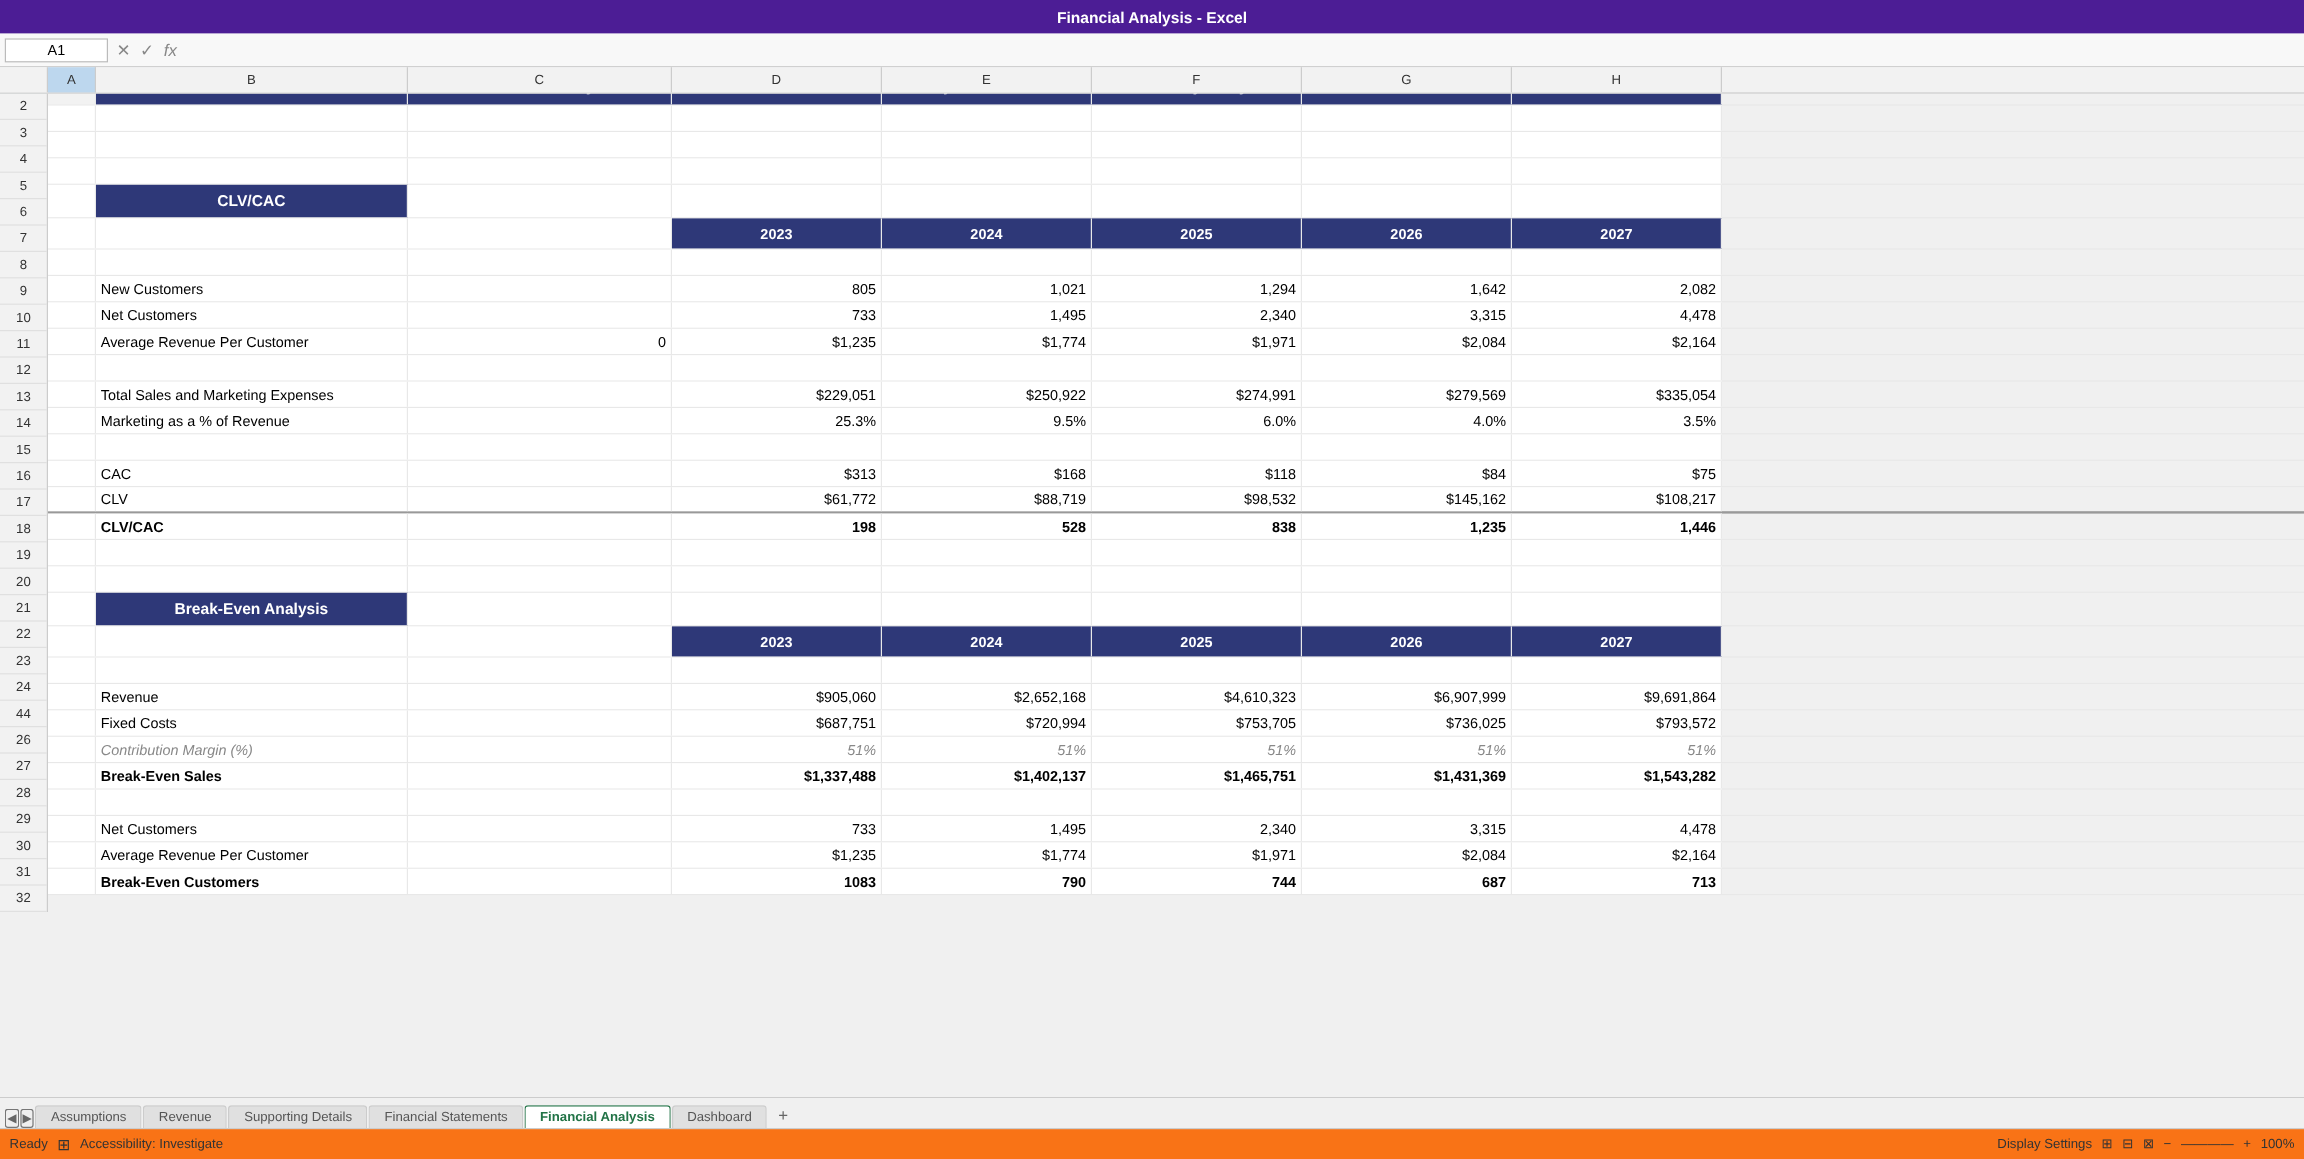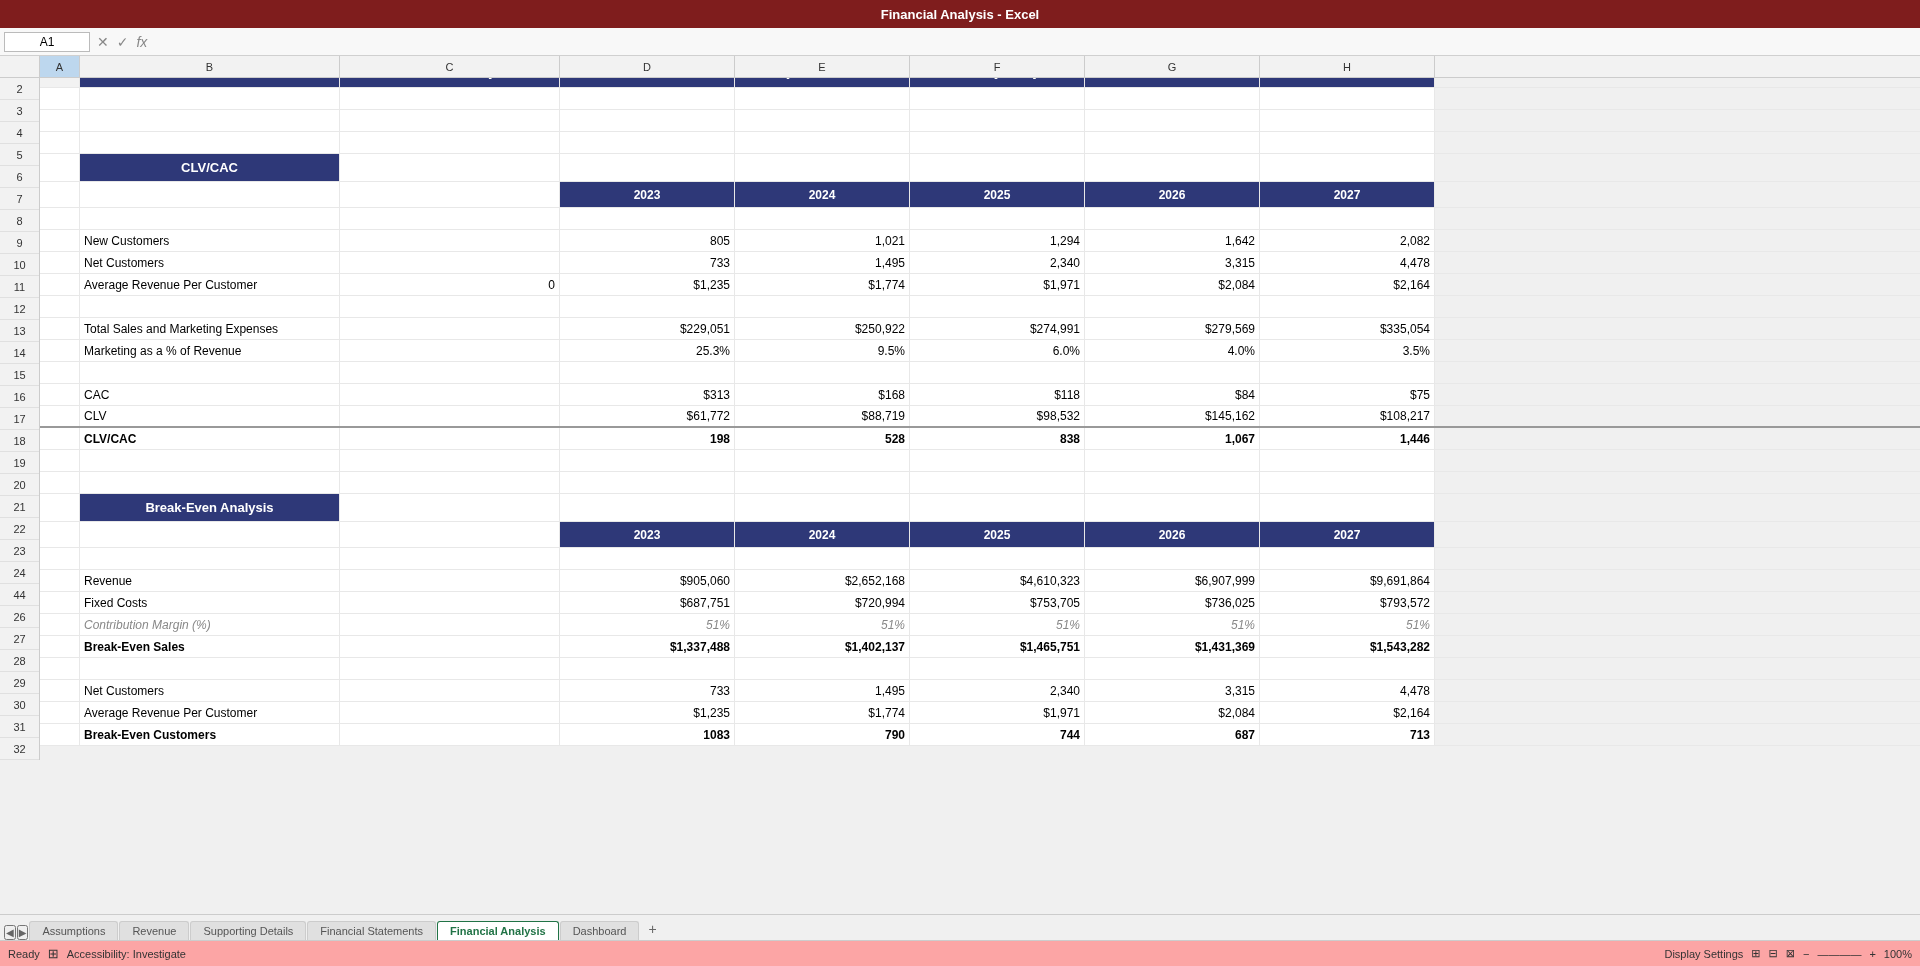--- a/index.html
+++ b/index.html
@@ -1,19 +1,19 @@
 <!DOCTYPE html>
 <html><head>
   <meta charset="utf-8">
   <style>
     * { box-sizing: border-box; margin: 0; padding: 0; }
     body { font-family: 'Segoe UI', Arial, sans-serif; font-size: 12px; background: #f0f0f0; overflow: hidden; }
 
     
-    .excel-top { background: #7f1d1d; height: 28px; display: flex; align-items: center; padding: 0 8px; }
+    .excel-top { background: #4c1d95; height: 28px; display: flex; align-items: center; padding: 0 8px; }
     .excel-title { color: white; font-size: 13px; font-weight: 600; margin: auto; }
 
     
     .formula-bar { background: #f8f8f8; border-bottom: 1px solid #d0d0d0; height: 28px; display: flex; align-items: center; padding: 0 4px; gap: 4px; }
     .cell-name-box { width: 86px; border: 1px solid #bbb; padding: 2px 6px; font-size: 12px; text-align: center; background: white; }
     .formula-dividers { display: flex; gap: 2px; color: #888; font-size: 14px; }
     .formula-dividers span { cursor: pointer; padding: 0 3px; }
     .formula-input { flex: 1; border: none; background: transparent; font-size: 12px; padding: 2px 4px; outline: none; }
 
     
@@ -50,21 +50,21 @@
 
     
     .header-row .cell { background: #2E3878; color: white; font-weight: bold; justify-content: center; font-size: 12px; }
     .header-row .cell.col-a { background: white; }
     .header-row .cell.col-b { background: #2E3878; }
 
     
     .label-box { background: #2E3878; color: white; font-weight: bold; justify-content: center !important; }
 
     
-    .status-bar { position: fixed; bottom: 0; left: 0; right: 0; height: 26px; background: #fca5a5; border-top: 1px solid #ccc; display: flex; align-items: center; padding: 0 8px; font-size: 11px; color: #333; }
+    .status-bar { position: fixed; bottom: 0; left: 0; right: 0; height: 26px; background: #f97316; border-top: 1px solid #ccc; display: flex; align-items: center; padding: 0 8px; font-size: 11px; color: #333; }
     .status-left { display: flex; align-items: center; gap: 8px; }
     .status-right { margin-left: auto; display: flex; align-items: center; gap: 8px; }
 
     
     .sheet-tabs { position: fixed; bottom: 26px; left: 0; right: 0; height: 26px; background: #f0f0f0; border-top: 1px solid #ccc; display: flex; align-items: flex-end; padding: 0 4px; gap: 1px; }
     .tab { padding: 3px 12px; border: 1px solid #ccc; border-bottom: none; background: #e0e0e0; font-size: 11px; cursor: pointer; border-radius: 3px 3px 0 0; color: #555; }
     .tab.active { background: white; color: #217346; font-weight: bold; border-color: #217346; }
     .tab-add { padding: 3px 8px; font-size: 14px; cursor: pointer; color: #666; }
     .scroll-btn { font-size: 10px; color: #666; cursor: pointer; }
 
@@ -320,21 +320,21 @@
         <div class="cell col-h right">$108,217</div>
       </div>
 
       <div class="grid-row">
         <div class="cell col-a"></div>
         <div class="cell col-b bold">CLV/CAC</div>
         <div class="cell col-c"></div>
         <div class="cell col-d right bold">198</div>
         <div class="cell col-e right bold">528</div>
         <div class="cell col-f right bold">838</div>
-        <div class="cell col-g right bold">1,067</div>
+        <div class="cell col-g right bold">1,235</div>
         <div class="cell col-h right bold">1,446</div>
       </div>
 
       <div class="grid-row">
         <div class="cell col-a"></div>
         <div class="cell col-b"></div>
         <div class="cell col-c"></div>
         <div class="cell col-d"></div>
         <div class="cell col-e"></div>
         <div class="cell col-f"></div>

